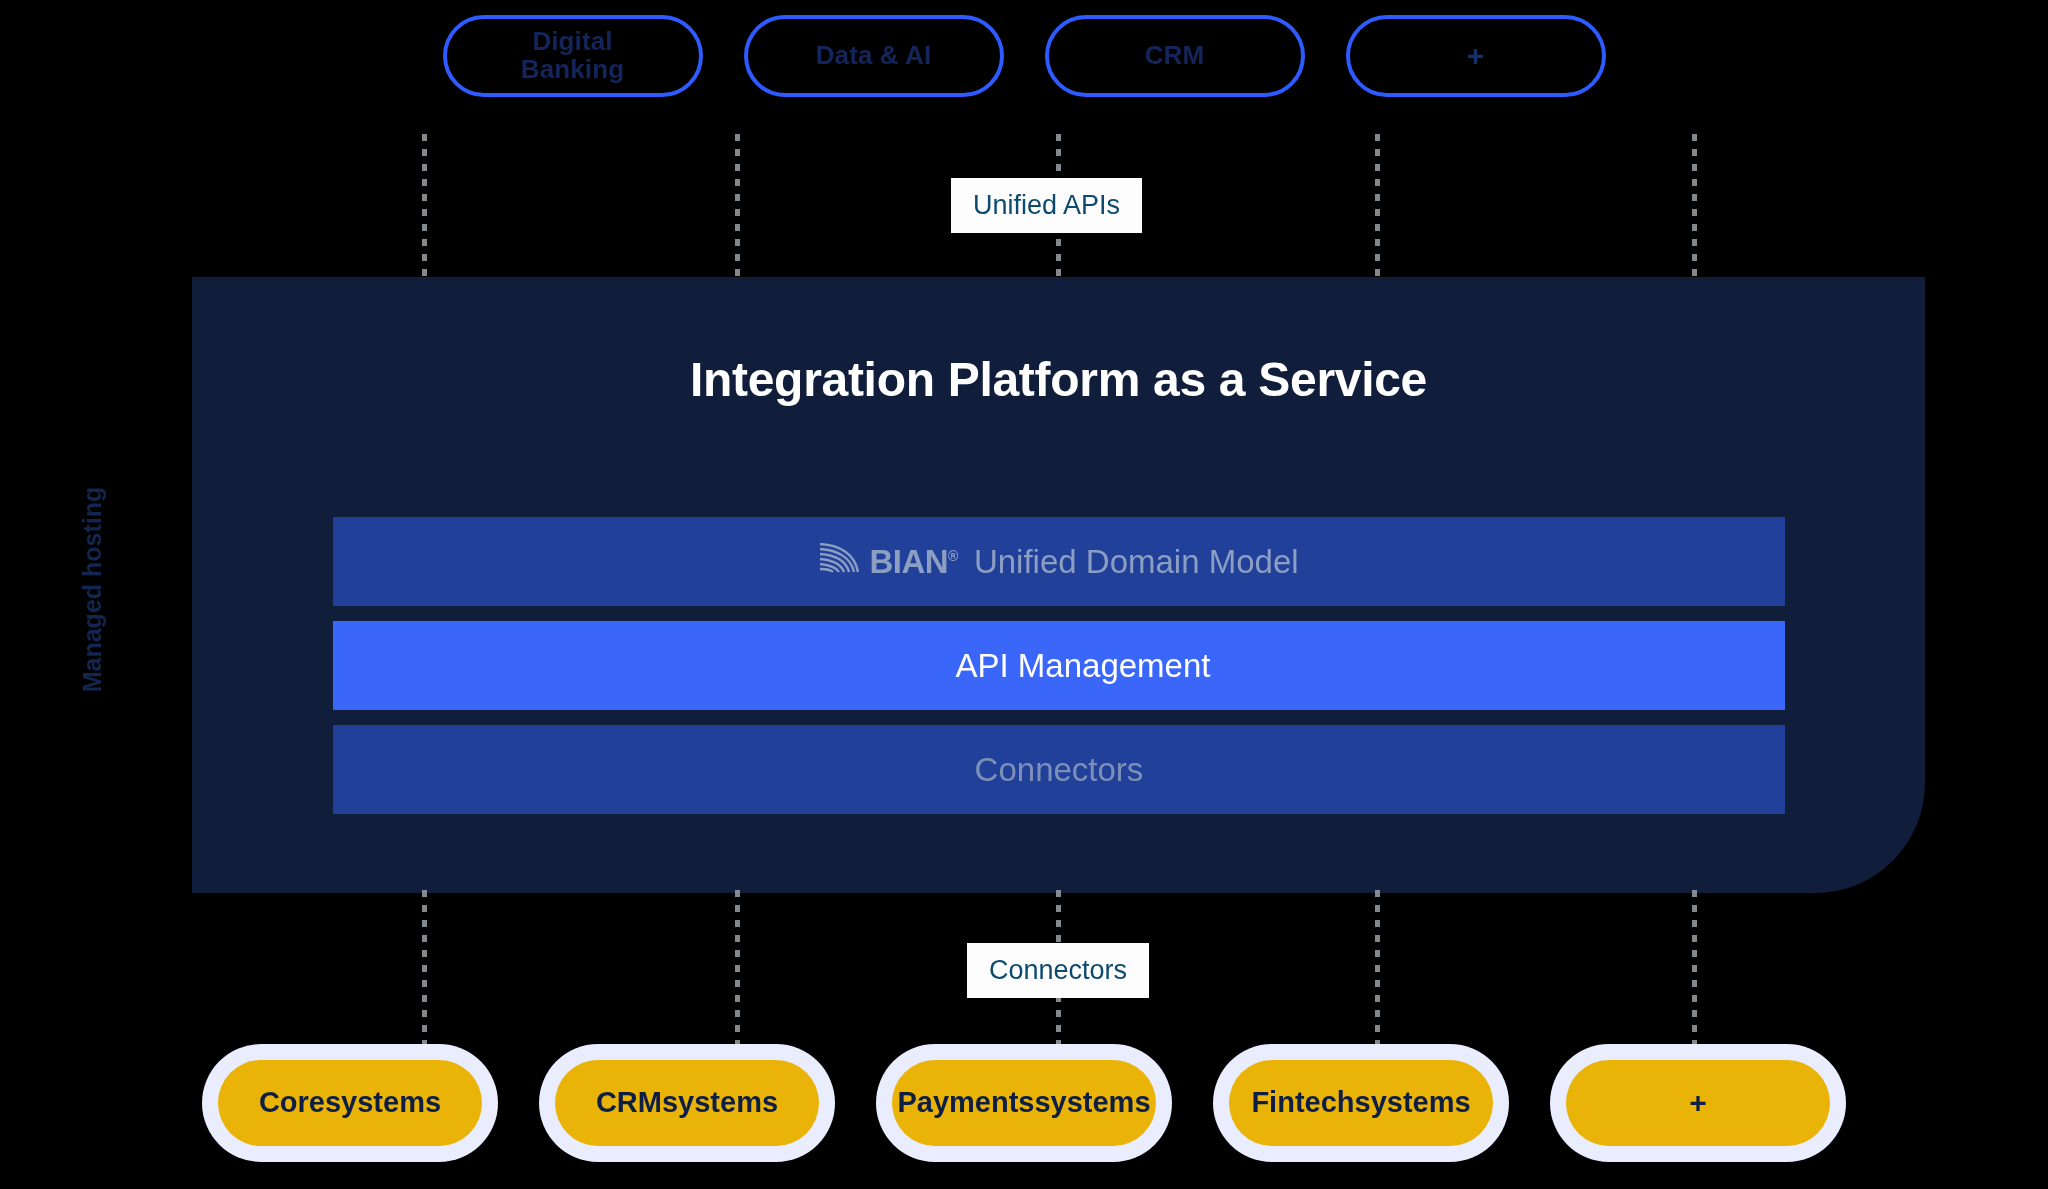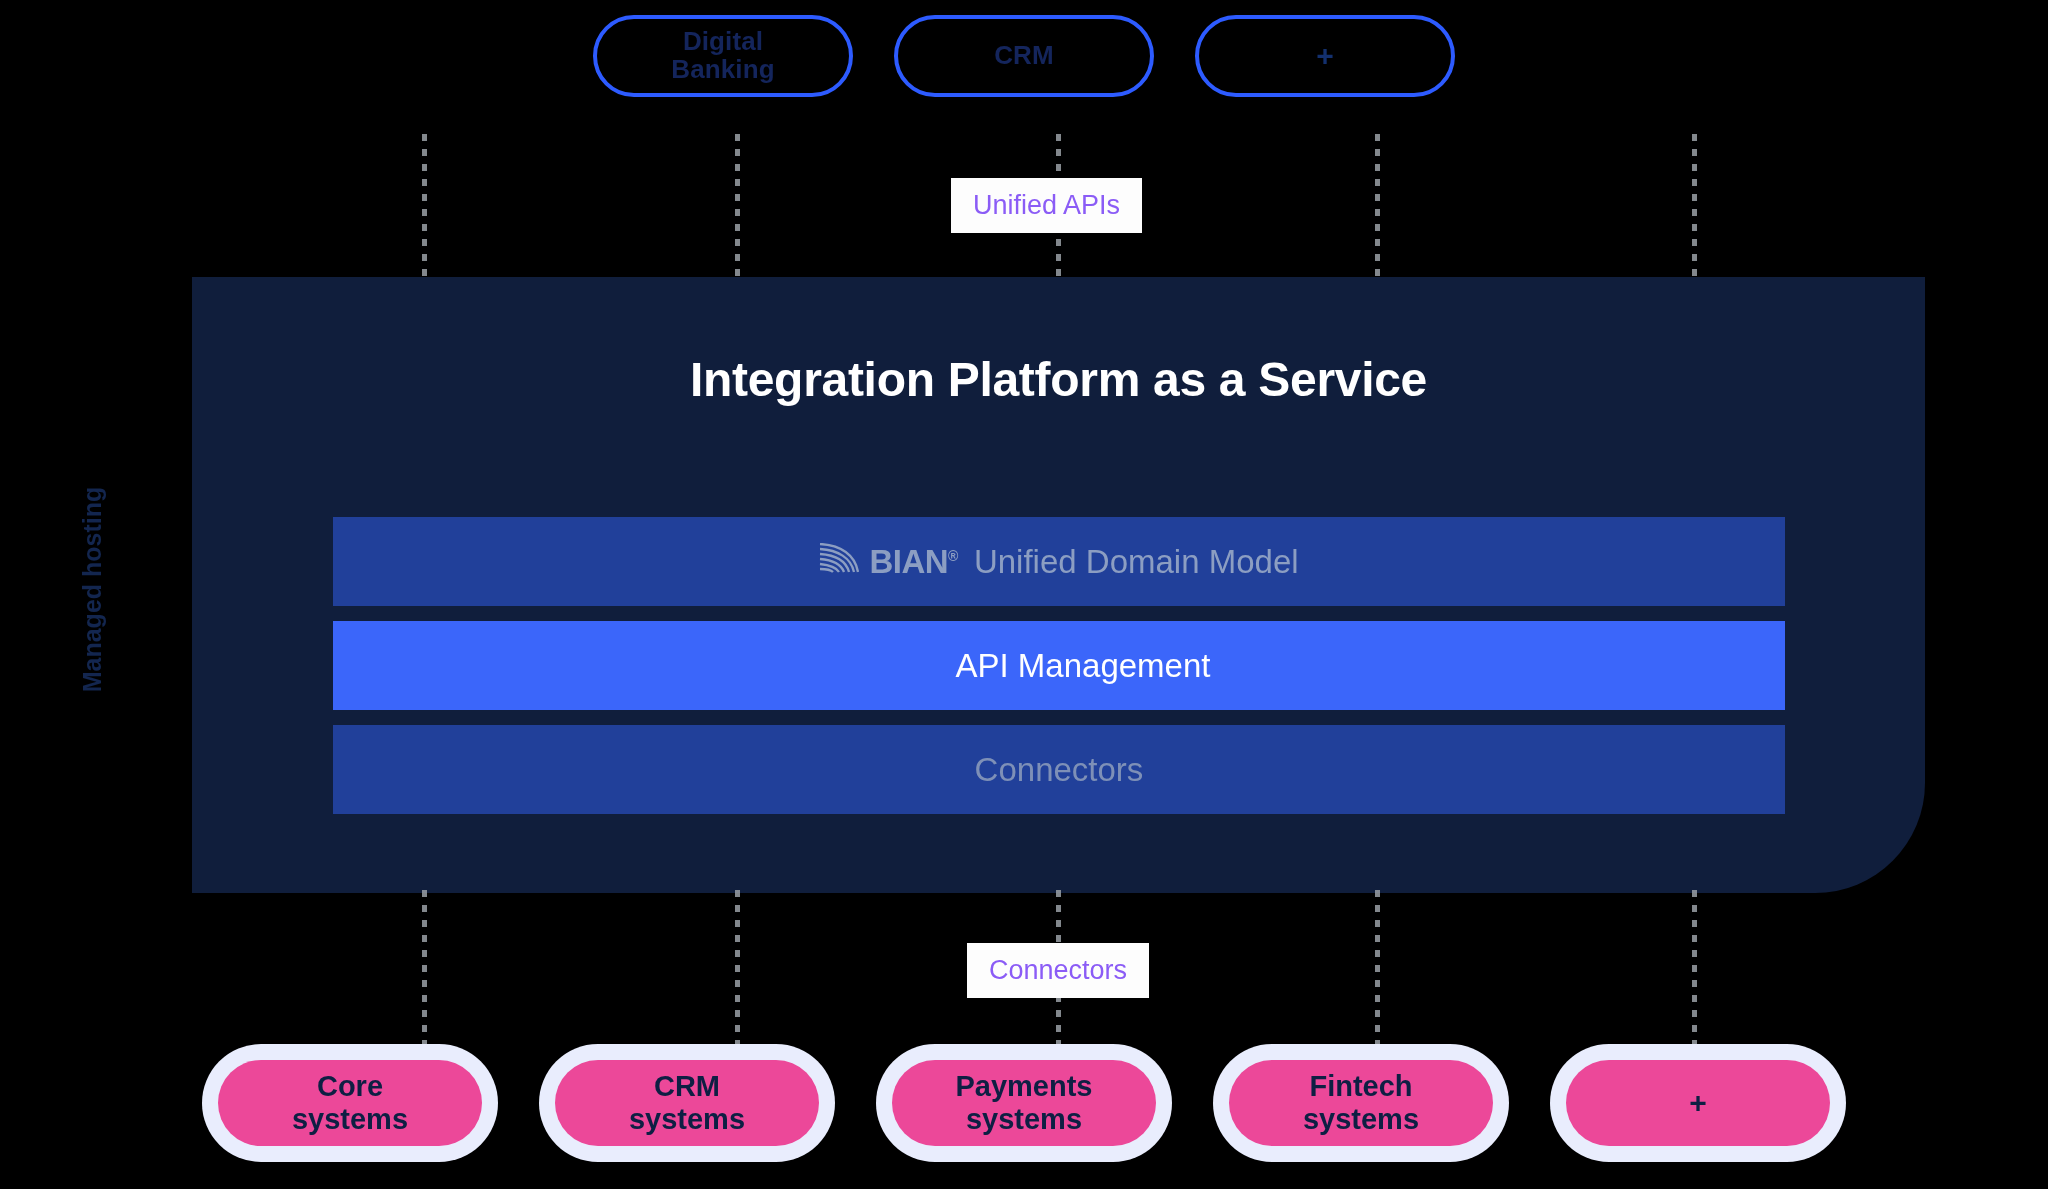--- a/index.html
+++ b/index.html
@@ -33,21 +33,21 @@
     position:absolute;width:5px;
     background-image:repeating-linear-gradient(
        to bottom,#9aa0a6 0 7px,transparent 7px 15px);
     opacity:.85;
   }
   .conn.top{top:134px;height:144px;}
   .conn.bottom{top:890px;height:160px;}
 
   
   .line-label{
-    position:absolute;background:#fdfdfd;color:#8b5cf6;
+    position:absolute;background:#fdfdfd;color:#0c4a6e;
     font-size:27px;line-height:1;
     padding:14px 22px;white-space:nowrap;
     display:flex;align-items:center;justify-content:center;
   }
   #label-unified-apis{left:951px;top:178px;}
   #label-connectors{left:967px;top:943px;}
 
   
   #platform-panel{
     position:absolute;left:192px;top:277px;width:1733px;height:616px;
@@ -88,37 +88,40 @@
   
   #bottom-row{top:1044px;height:118px;}
   .sys-pill-outer{
     width:296px;height:118px;border-radius:59px;
     background:#e9edfd;
     display:flex;align-items:center;justify-content:center;
     box-sizing:border-box;
   }
   .sys-pill{
     width:264px;height:86px;border-radius:43px;
-    background:#ec4899;
-    display:flex;flex-direction:column;align-items:center;justify-content:center;
+    background:#eab308;
+    display:flex;align-items:center;justify-content:center;
     color:#0e1f43;text-align:center;line-height:1.14;
   }
   .sys-pill .l1{font-size:29px;font-weight:700;}
   .sys-pill .l2{font-size:29px;font-weight:700;}
   .sys-pill.plus .l1{font-size:30px;font-weight:700;}
 </style>
 </head>
 <body>
 
 <div id="stage">
 
   <div class="pill-row" id="top-row">
     <div class="top-pill">
       <span class="l1">Digital</span>
       <span class="l2">Banking</span>
+    </div>
+    <div class="top-pill">
+      <span class="l1">Data &amp; AI</span>
     </div>
     <div class="top-pill">
       <span class="l1">CRM</span>
     </div>
     <div class="top-pill plus">
       <span class="l1">+</span>
     </div>
   </div>
 
   <div class="conn top" style="left:422px"></div>

